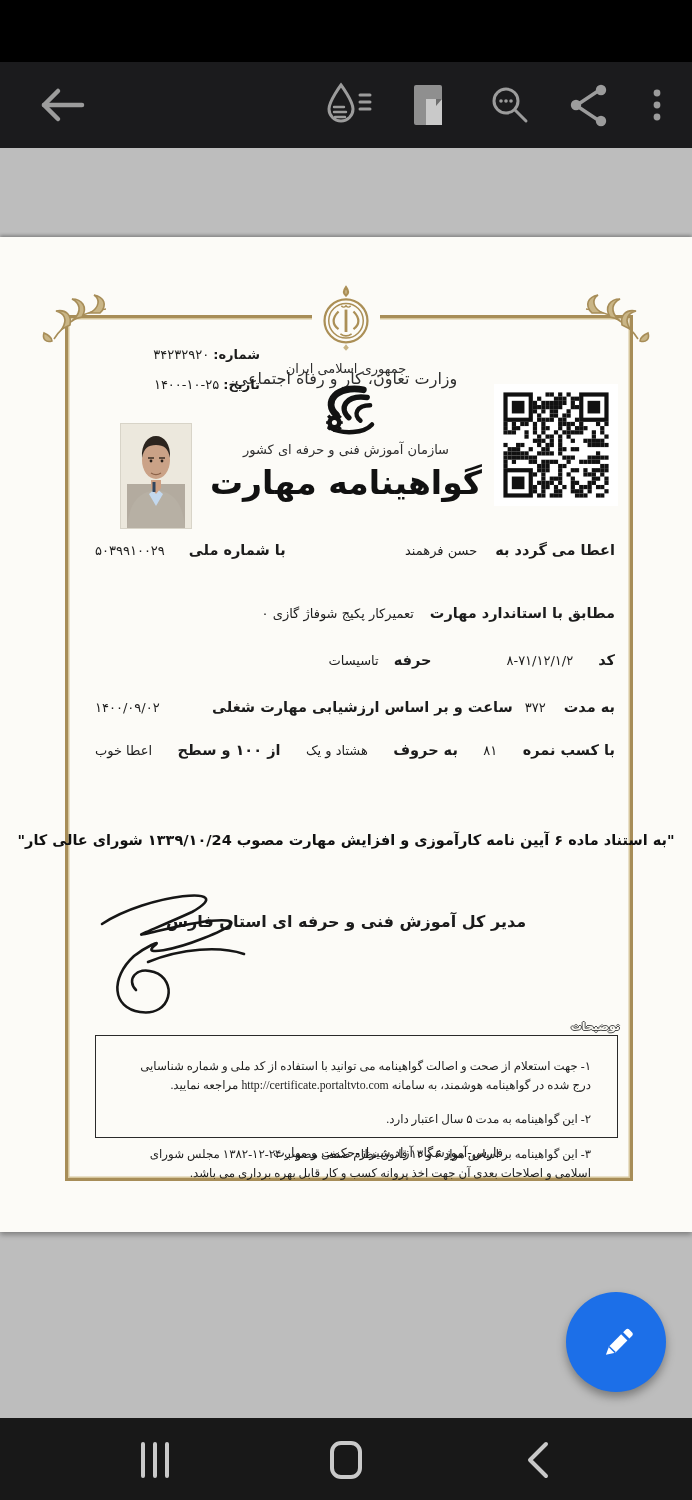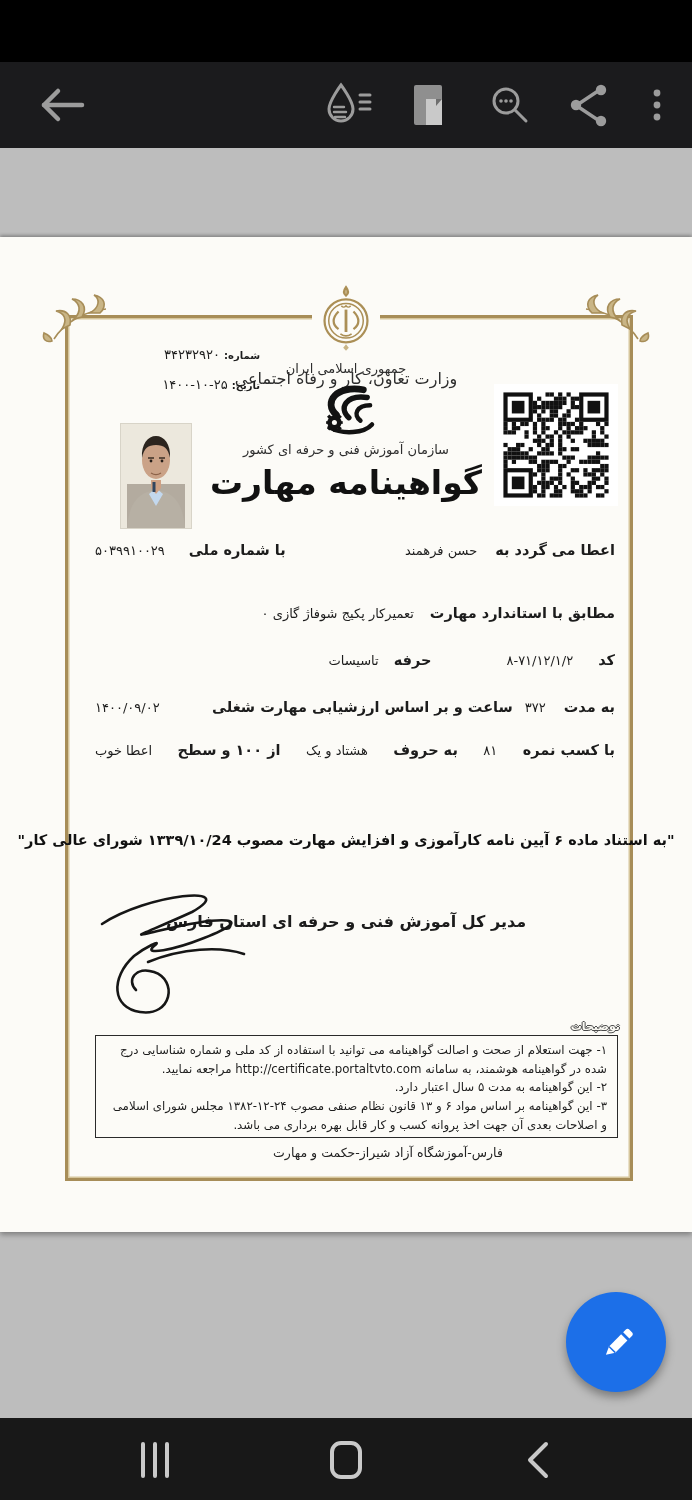--- a/index.html
+++ b/index.html
@@ -25,21 +25,21 @@
   #orgname{top:205px;font-size:13px;color:#2e2e2e;}
   #certtitle{top:226px;font-size:33px;font-weight:bold;color:#111;}
   #emblem-wrap{left:312px;top:46px;width:68px;height:70px;background:#fcfbf7;display:flex;justify-content:center;}
   #tvto-logo{left:314px;top:146px;width:64px;height:54px;}
   .sprig{width:86px;height:64px;}
   #sprig-l{left:40px;top:52px;}
   #sprig-r{left:566px;top:52px;transform:scaleX(-1);}
 
   #serialblock{left:84px;top:110px;width:176px;direction:rtl;text-align:right;font-size:13px;}
   #serialblock .line{margin-bottom:15px;white-space:nowrap;}
-  #serialblock .lbl{font-weight:bold;font-size:10px;}
+  #serialblock .lbl{font-weight:bold;font-size:13px;}
 
   #qr{left:494px;top:147px;width:124px;height:122px;background:#fff;}
   #photo{left:120px;top:186px;width:70px;height:104px;border:1px solid #d8d4c8;}
 
   .row{position:absolute;left:95px;right:77px;direction:rtl;display:flex;align-items:baseline;font-size:13px;}
   .row .lb{font-weight:bold;font-size:14.5px;white-space:nowrap;}
   .row span{white-space:nowrap;}
   #row1{top:305px;justify-content:space-between;}
   #row1 .grp{display:flex;gap:18px;align-items:baseline;}
   #row2{top:368px;gap:16px;}
@@ -50,21 +50,21 @@
   #row4 .pushL{margin-left:0;margin-right:auto;}
   #row5{top:505px;justify-content:space-between;}
 
   #quote{top:595px;left:0;width:100%;text-align:center;direction:rtl;font-weight:bold;font-size:14.5px;color:#111;}
   #sigtitle{top:675px;left:0;width:100%;text-align:center;direction:rtl;font-weight:bold;font-size:16px;}
   #signame{top:714px;left:0;width:100%;text-align:center;direction:rtl;font-size:14px;}
   #signature{left:92px;top:645px;width:180px;height:140px;pointer-events:none;}
 
   #notesbox{left:95px;top:798px;width:501px;height:91px;border:1.5px solid #2a2a2a;padding:5px 10px;
             direction:rtl;text-align:right;font-size:11.8px;line-height:1.58;color:#1d1d1d;background:transparent;}
-  #notesbox p{margin:0;}
+  #notesbox p{margin:16px;font-family:Liberation Serif, serif;}
   #noteslabel{top:783px;right:72px;font-size:11px;font-weight:bold;color:#fbfaf4;
               text-shadow:1px 0 #4a4a4a,-1px 0 #4a4a4a,0 1px #4a4a4a,0 -1px #4a4a4a;direction:rtl;}
   #issuer{left:84px;top:908px;width:608px;text-align:center;direction:rtl;font-size:12.5px;color:#222;}
 
   
   #fab{left:566px;top:1292px;width:100px;height:100px;border-radius:50%;background:#1c6fe8;
        box-shadow:0 5px 10px rgba(0,0,0,.35);display:flex;align-items:center;justify-content:center;cursor:pointer;}
   #navbar{left:0;top:1418px;width:692px;height:82px;background:#181818;}
   .nav-ic{position:absolute;top:1440px;width:44px;height:40px;display:flex;align-items:center;justify-content:center;cursor:pointer;}
   #nav-recents{left:133px;} #nav-home{left:324px;} #nav-back{left:518px;}

